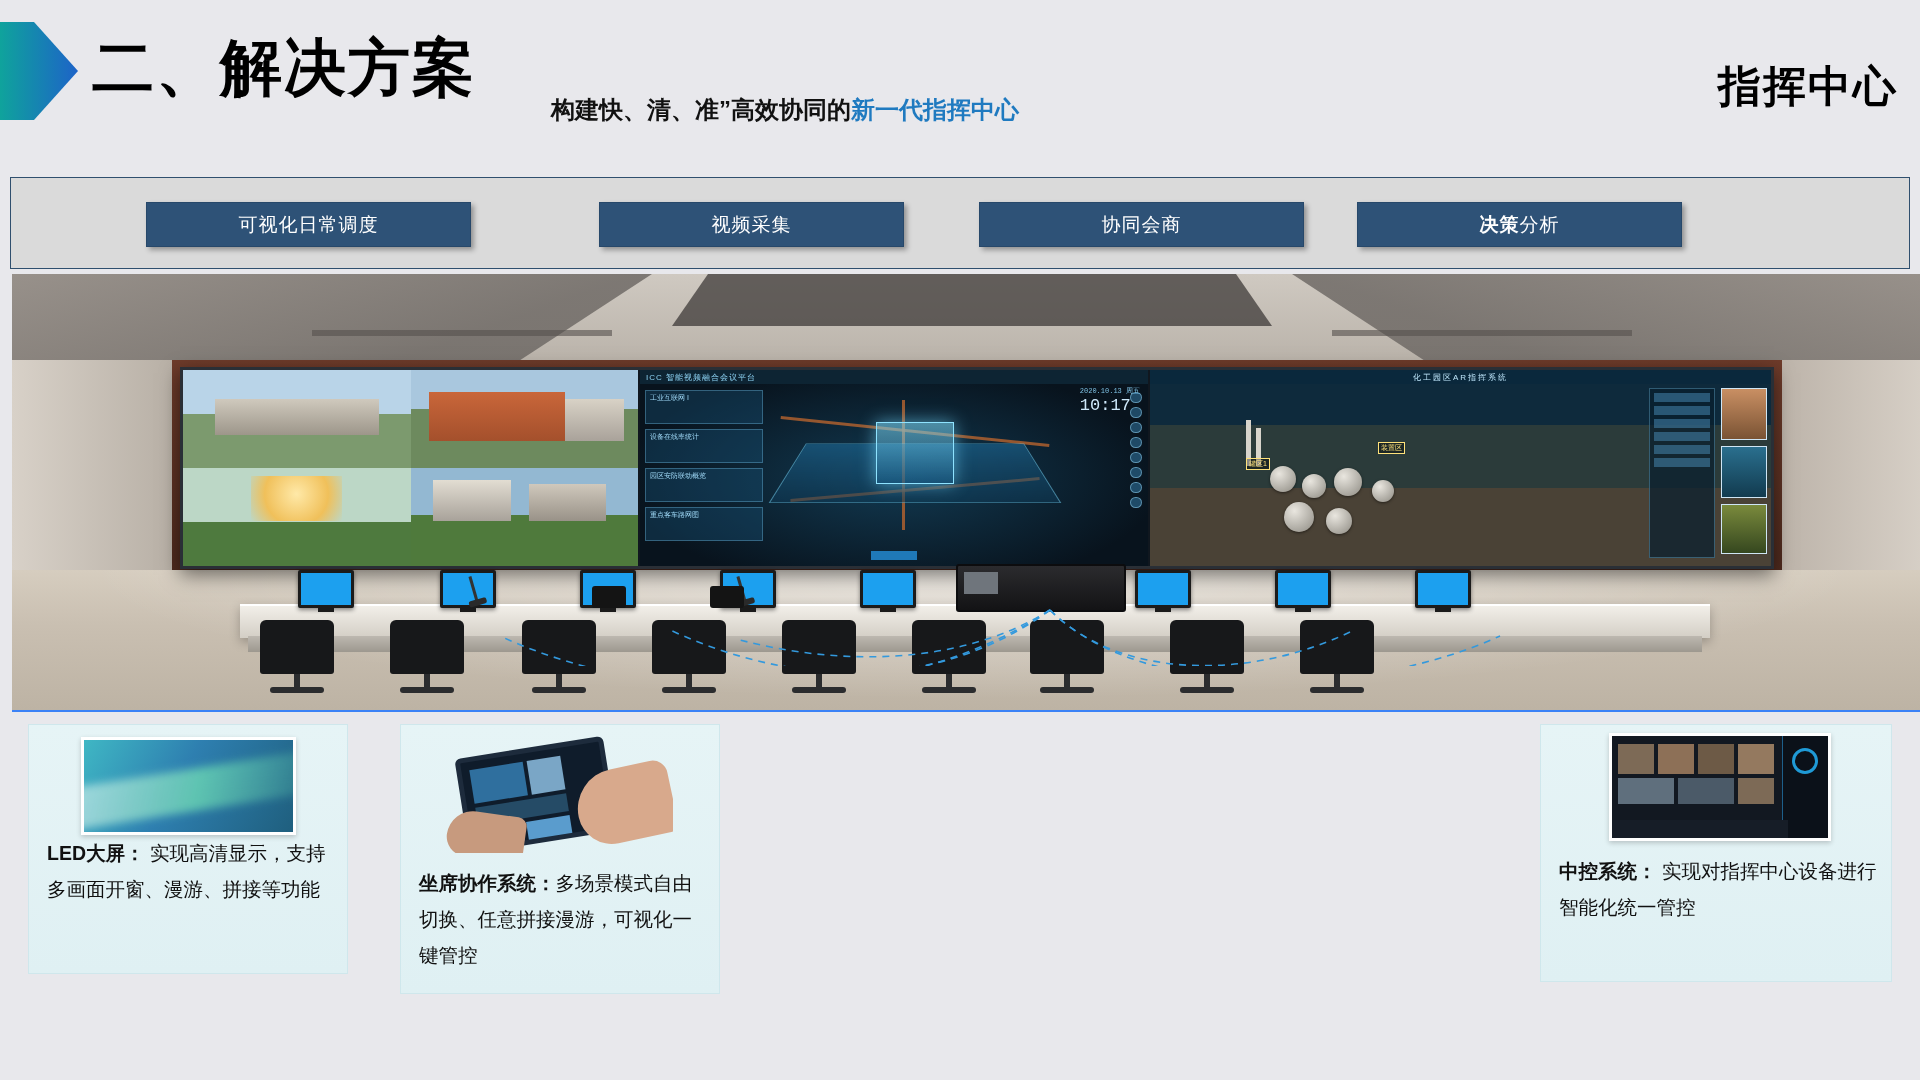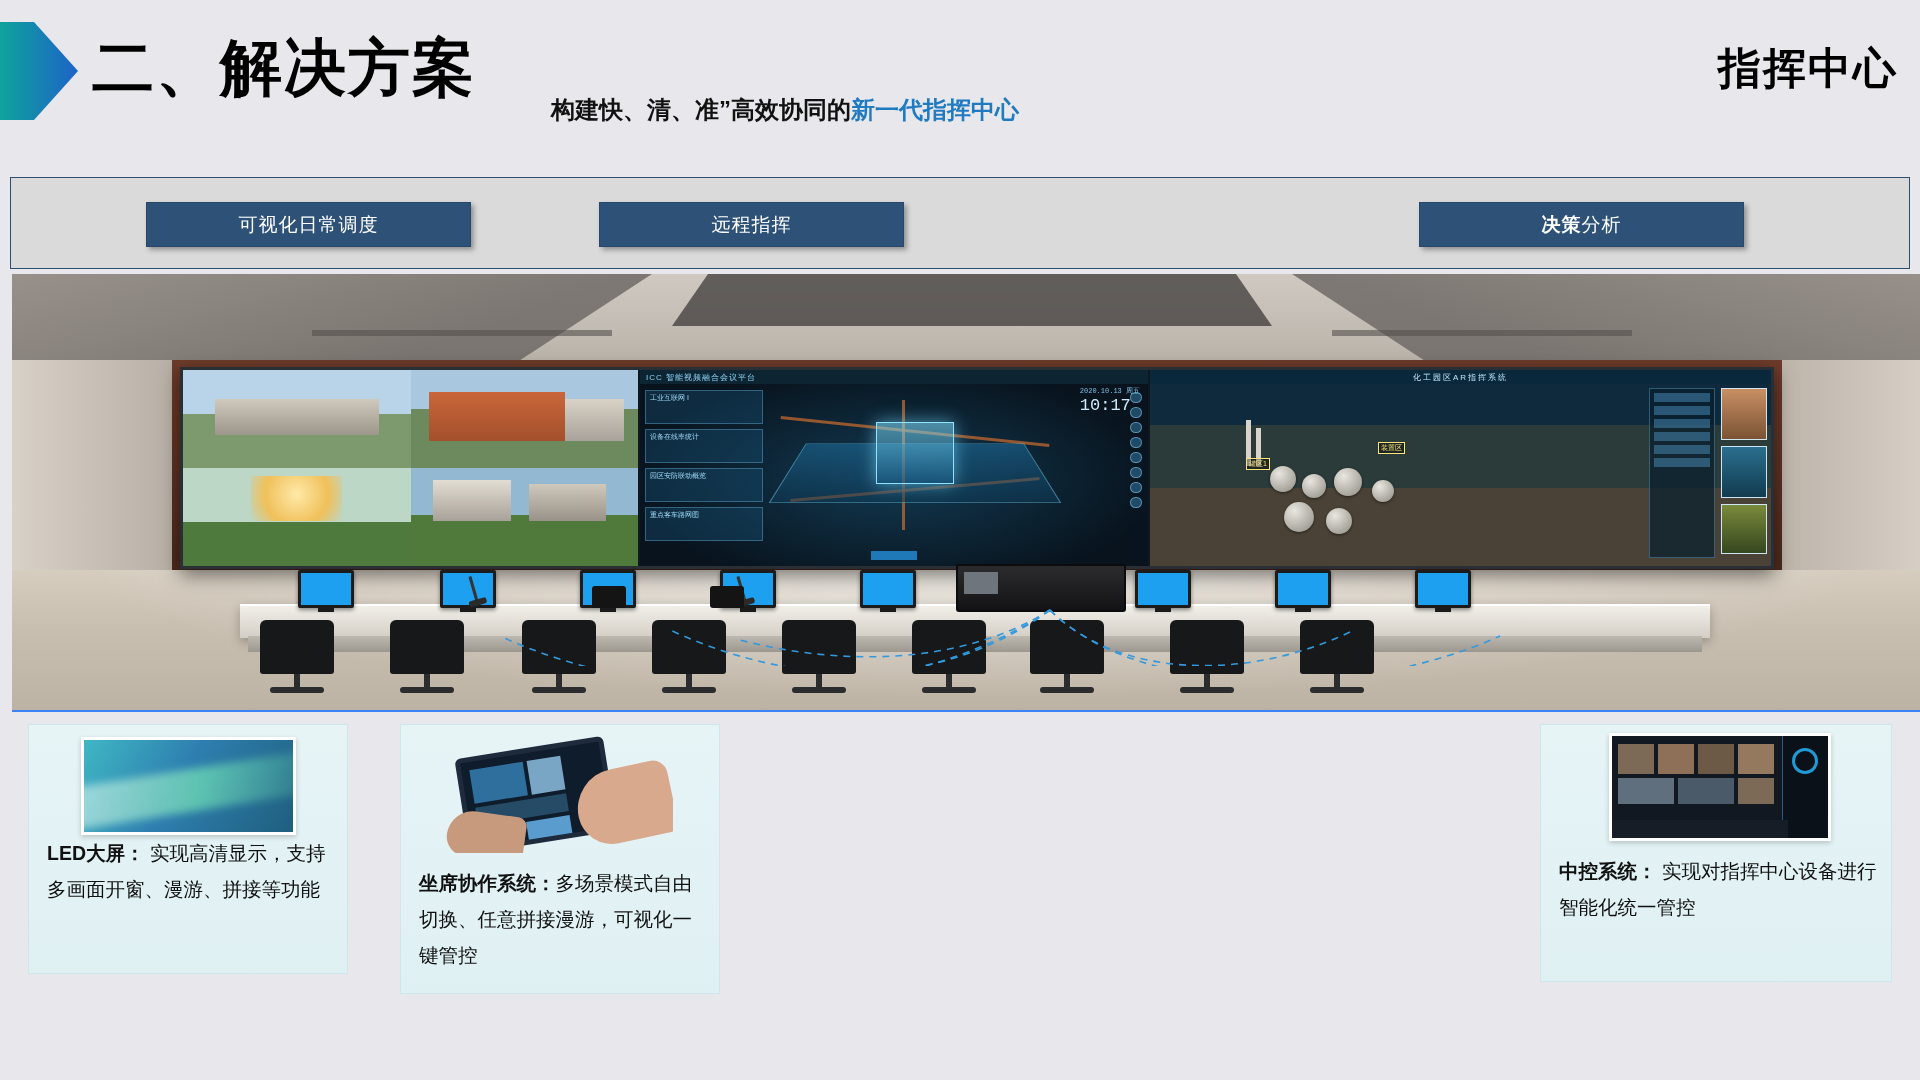--- a/index.html
+++ b/index.html
@@ -11,38 +11,38 @@
   
   .header { position:absolute; left:0; top:0; width:1920px; height:168px;
             background:#e8e8ec; }
   .chev { position:absolute; left:0; top:22px; width:78px; height:98px; }
   .title-main { position:absolute; left:92px; top:26px;
       font-size:62px; font-weight:bold; color:#000; letter-spacing:2px;
       white-space:nowrap; }
   .subtitle { position:absolute; left:551px; top:94px;
       font-size:24px; font-weight:bold; color:#111; white-space:nowrap; }
   .subtitle .hl { color:#1f7ac0; }
-  .title-right { position:absolute; right:22px; top:40px;
+  .title-right { position:absolute; right:22px; top:58px;
       font-size:43px; font-weight:bold; color:#000; letter-spacing:2px;
       white-space:nowrap; }
 
   
   .navband { position:absolute; left:10px; top:177px; width:1900px; height:92px;
       background:#dadada; border:1px solid #2f4f6e; }
   .navrow { position:absolute; left:0; top:0; width:100%; height:100%;
       display:flex; align-items:center; }
   .navbtn { position:absolute; top:24px; height:45px;
       background:#2e5277; color:#fff; display:flex; align-items:center;
       justify-content:center; font-size:19px; letter-spacing:1px;
       box-shadow:3px 3px 5px rgba(0,0,0,.33);
       border:1px solid #27486a; }
   .navbtn.b1 { left:135px;  width:325px; }
   .navbtn.b2 { left:588px;  width:305px; }
   .navbtn.b3 { left:968px;  width:325px; }
-  .navbtn.b4 { left:1408px; width:325px; }
+  .navbtn.b4 { left:1346px; width:325px; }
   .navbtn .strong { font-weight:bold; }
 
   
   .stage { position:absolute; left:12px; top:274px; width:1920px; height:546px;
       overflow:hidden; background:#3b82f6; }
   
   .ceiling { position:absolute; left:0; top:0; width:1920px; height:92px;
       background:linear-gradient(#cfc9c1,#b9b2a9); }
   .ceil-dark-l { position:absolute; left:0; top:0; width:640px; height:92px;
       background:linear-gradient(160deg,#8e8781,#6f6a66 70%); opacity:.85;
@@ -265,21 +265,24 @@
 
   <div class="title-right">指挥中心</div>
 </div>
 
 <div class="navband">
   <div class="navrow">
     <div class="navbtn b1">
       <span>可视化日常调度</span>
     </div>
     <div class="navbtn b2">
-      <span>远程指挥</span>
+      <span>视频采集</span>
+    </div>
+    <div class="navbtn b3">
+      <span>协同会商</span>
     </div>
     <div class="navbtn b4">
       <span class="strong">决策</span>
         <span>分析</span>
     </div>
   </div>
 </div>
 
 <div class="stage">
   <div class="ceiling"></div>

